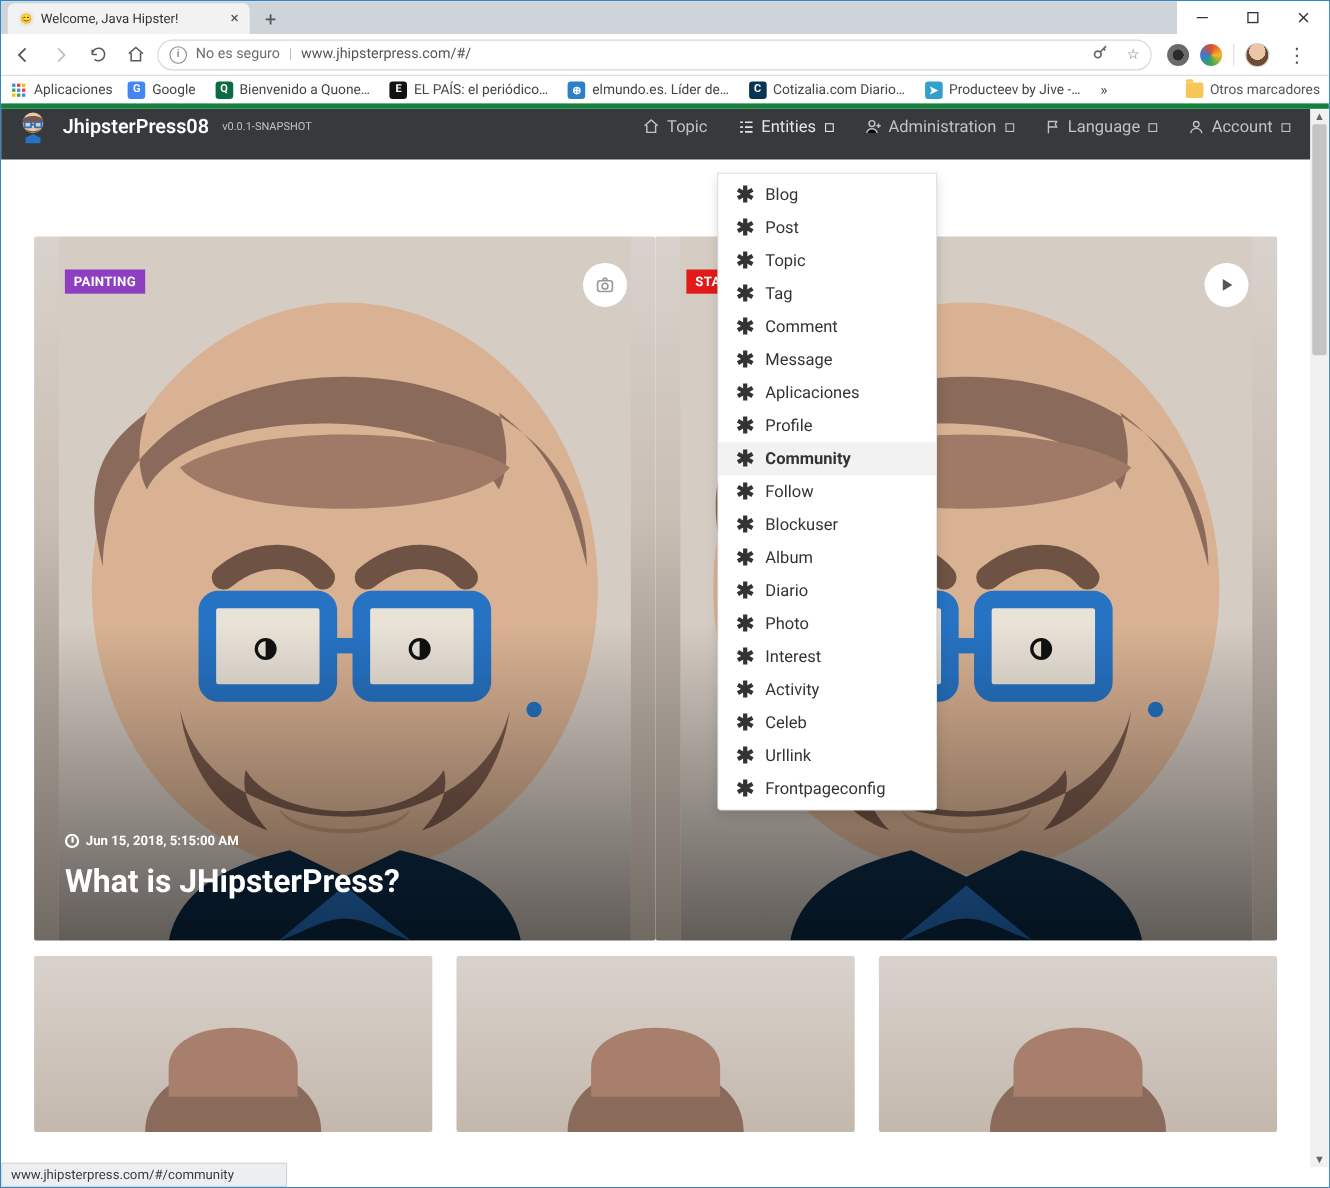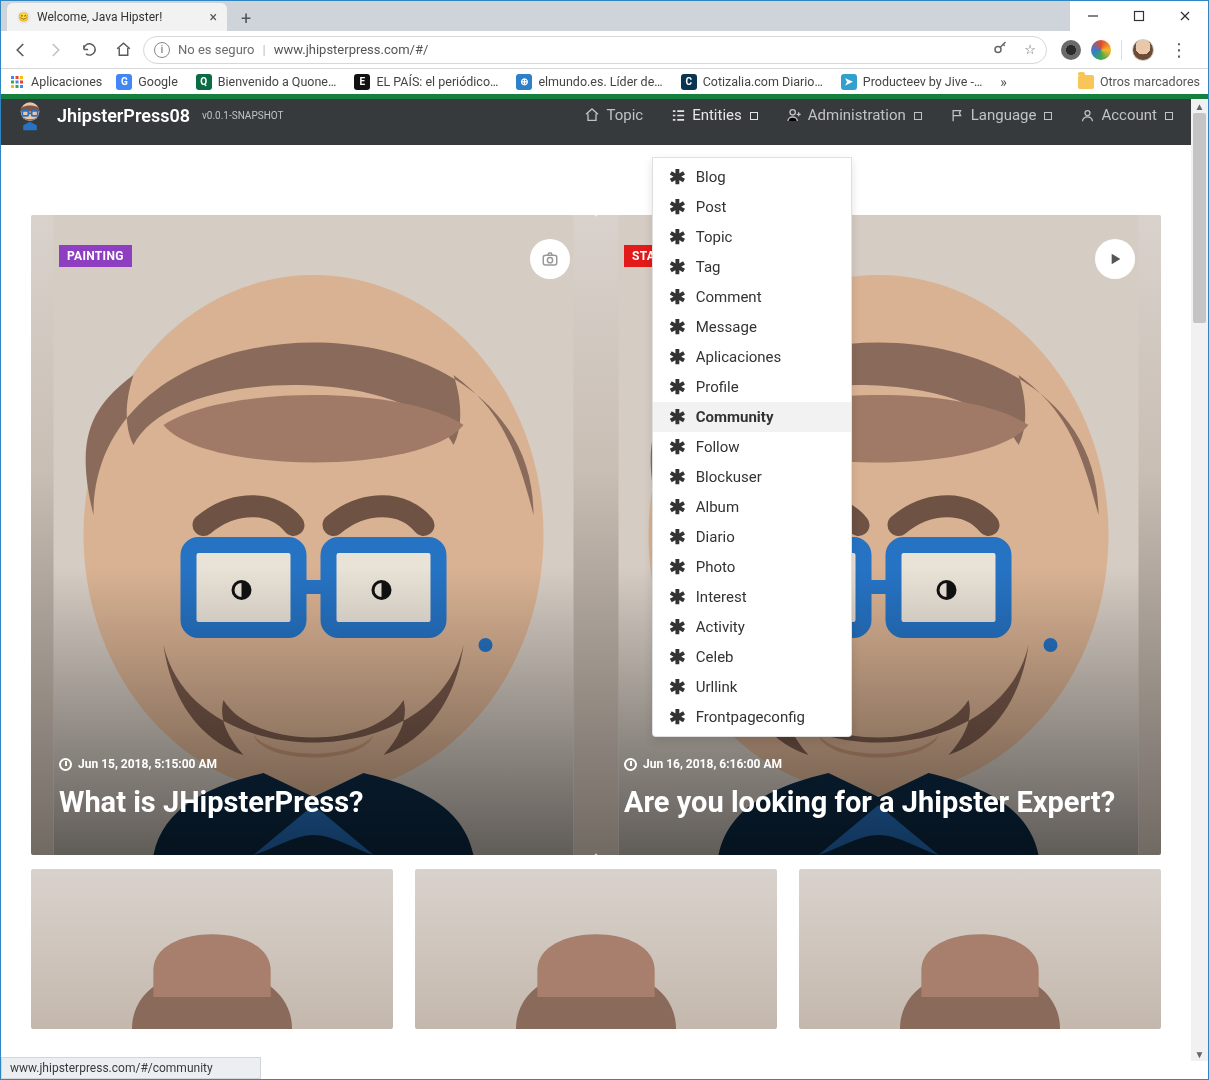--- a/index.html
+++ b/index.html
@@ -430,27 +430,20 @@
   <path d="M100 640c10-50 60-70 110-82l50 24 50-24c50 12 100 32 110 82z" fill="#0c2a45"></path>
   <path d="M200 640l60-50 60 50c-20-6-40-20-60-20s-40 14-60 20z" fill="#2673c4"></path>
   <rect width="520" height="640" fill="url(#ov)"></rect>
 </svg>
     <span class="badge red">STARTUPS</span>
     <span class="circ">
               <svg width="16" height="16" viewBox="0 0 24 24">
                 <path d="M7 4l13 8-13 8z" fill="#555"></path>
               </svg>
             </span>
-    <div class="card-bottom">
-      <div class="meta">
-                <span class="hclock"></span>
-                <span>Jun 16, 2018, 6:16:00 AM</span>
-              </div>
-      <div class="title">Are you looking for a Jhipster Expert?</div>
-    </div>
           </div>
         </div>
       <div class="grid3">
         <div class="mini"><svg class="hipsvg" viewBox="0 0 100 60">
               <path d="M20 60c0-30 60-30 60 0" fill="#8a6a5a"></path>
               <path d="M28 38c0-18 44-18 44 0v10H28z" fill="#a77f6c"></path>
             </svg></div>
         <div class="mini"><svg class="hipsvg" viewBox="0 0 100 60">
               <path d="M20 60c0-30 60-30 60 0" fill="#8a6a5a"></path>
               <path d="M28 38c0-18 44-18 44 0v10H28z" fill="#a77f6c"></path>

